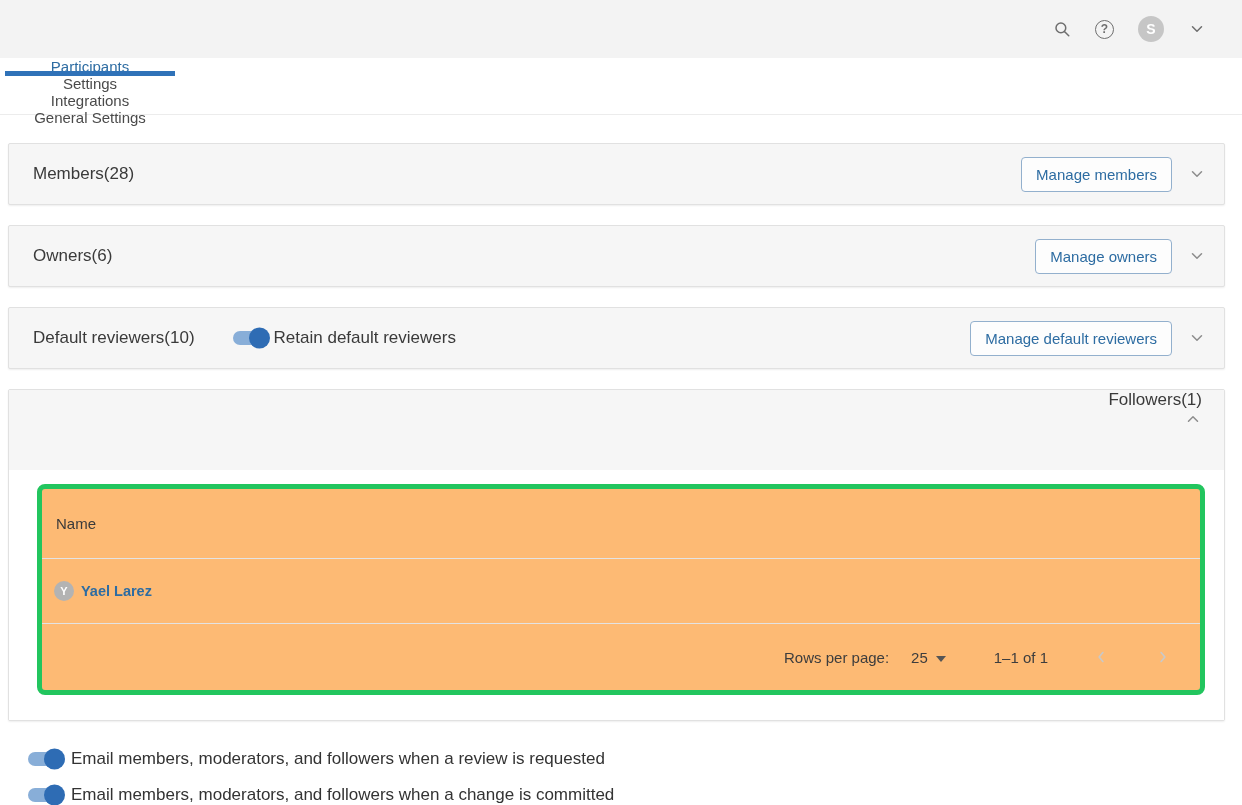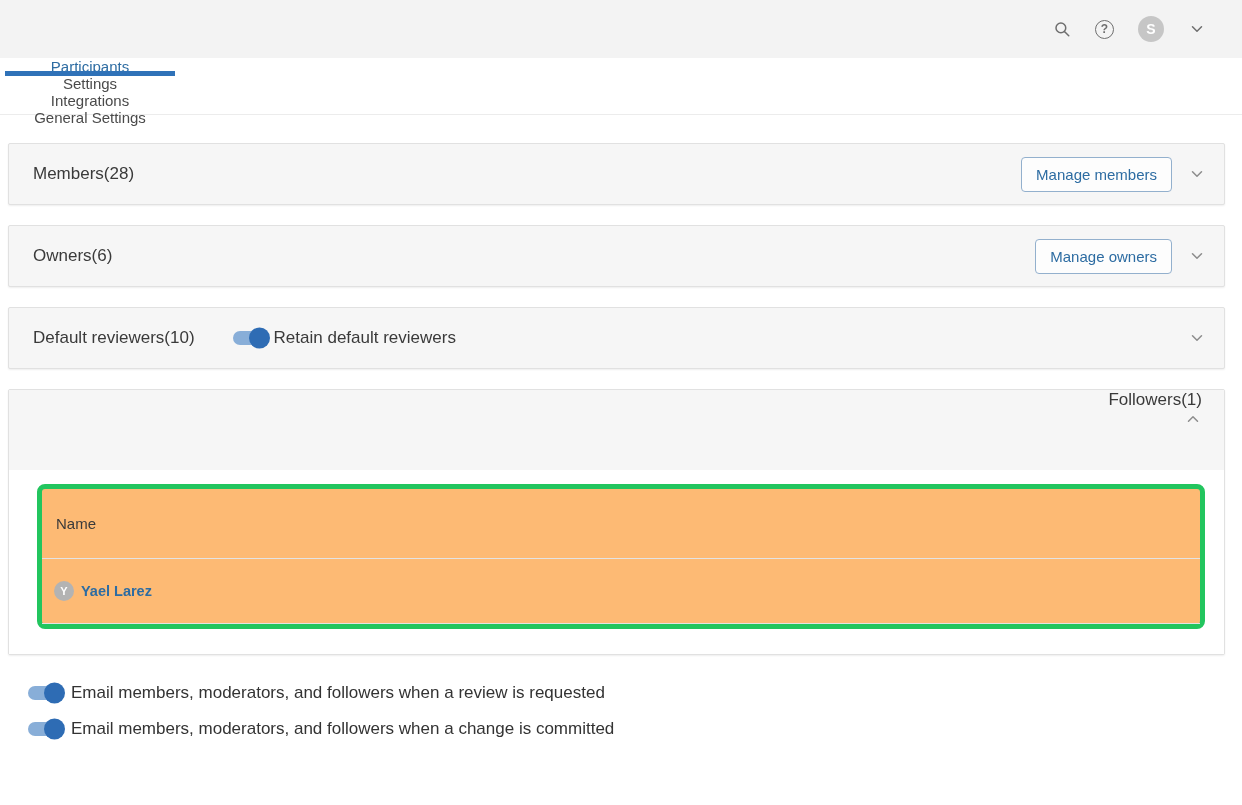--- a/index.html
+++ b/index.html
@@ -132,20 +132,21 @@
   <section class="card">
     <div class="card-row">
       <span class="card-title">Default reviewers(10)</span>
       <div class="inline-toggle">
         <span class="switch">
             <span class="knob"></span>
           </span>
         <span class="tlabel">Retain default reviewers</span>
       </div>
       <div class="card-actions">
+        <button class="btn">Manage default reviewers</button>
         <span class="chev">
           <svg width="18" height="18" viewBox="0 0 24 24" fill="none" stroke="#8d8d8d" stroke-width="2" stroke-linecap="round" stroke-linejoin="round">
             <polyline points="6 9 12 15 18 9"></polyline>
           </svg>
         </span>
       </div>
     </div>
   </section>
 
   <section class="card expanded">
@@ -159,20 +160,38 @@
         </span>
       </div>
     </div>
     <div class="exp-body">
       <div class="ftable">
         <div class="t-head">Name</div>
         <div class="t-row">
           <span class="avatar-row">Y</span>
           <a class="member-link">Yael Larez</a>
         </div>
+        <div class="t-foot">
+          <span class="rpp-label">Rows per page:</span>
+          <span class="rpp-select">
+            <span>25</span>
+            <span class="rpp-caret"></span>
+          </span>
+          <span class="range">1–1 of 1</span>
+          <span class="pg-btn">
+            <svg width="18" height="18" viewBox="0 0 24 24" fill="none" stroke="#c9c9c9" stroke-width="2.2" stroke-linecap="round" stroke-linejoin="round">
+              <polyline points="14.5 6 9.5 12 14.5 18"></polyline>
+            </svg>
+          </span>
+          <span class="pg-btn">
+            <svg width="18" height="18" viewBox="0 0 24 24" fill="none" stroke="#c9c9c9" stroke-width="2.2" stroke-linecap="round" stroke-linejoin="round">
+              <polyline points="9.5 6 14.5 12 9.5 18"></polyline>
+            </svg>
+          </span>
+        </div>
       </div>
     </div>
   </section>
 
   <div class="email-toggles">
     <div class="email-row">
       <span class="switch">
           <span class="knob"></span>
         </span>
       <span class="elabel">Email members, moderators, and followers when a review is requested</span>

